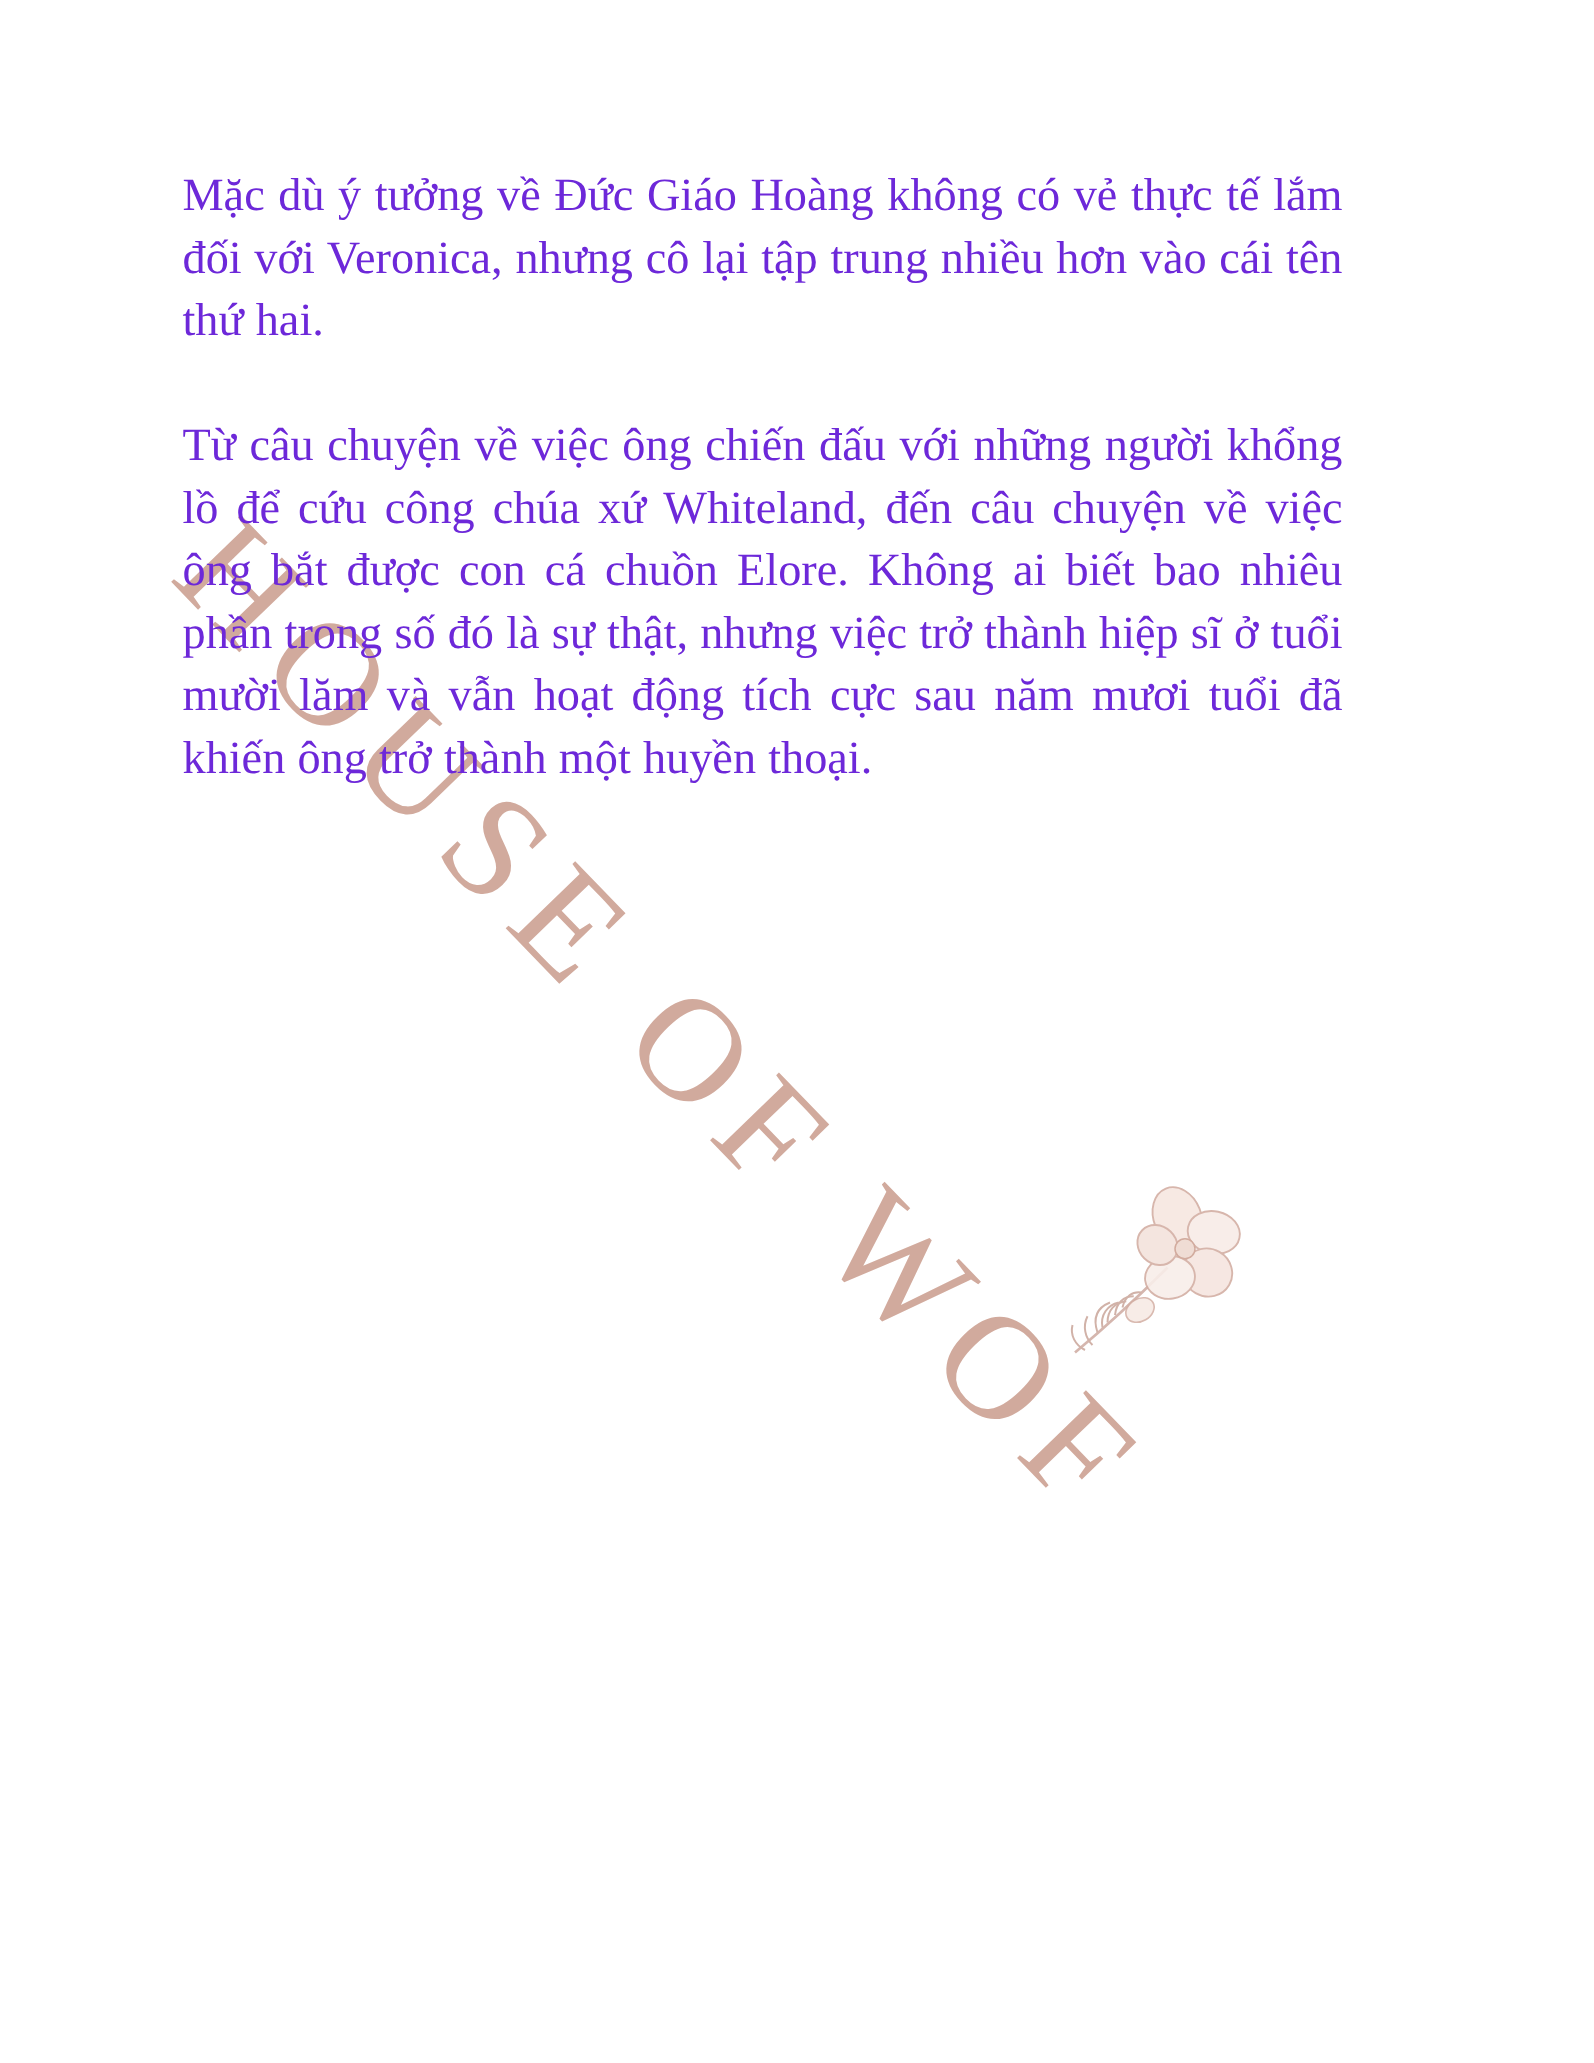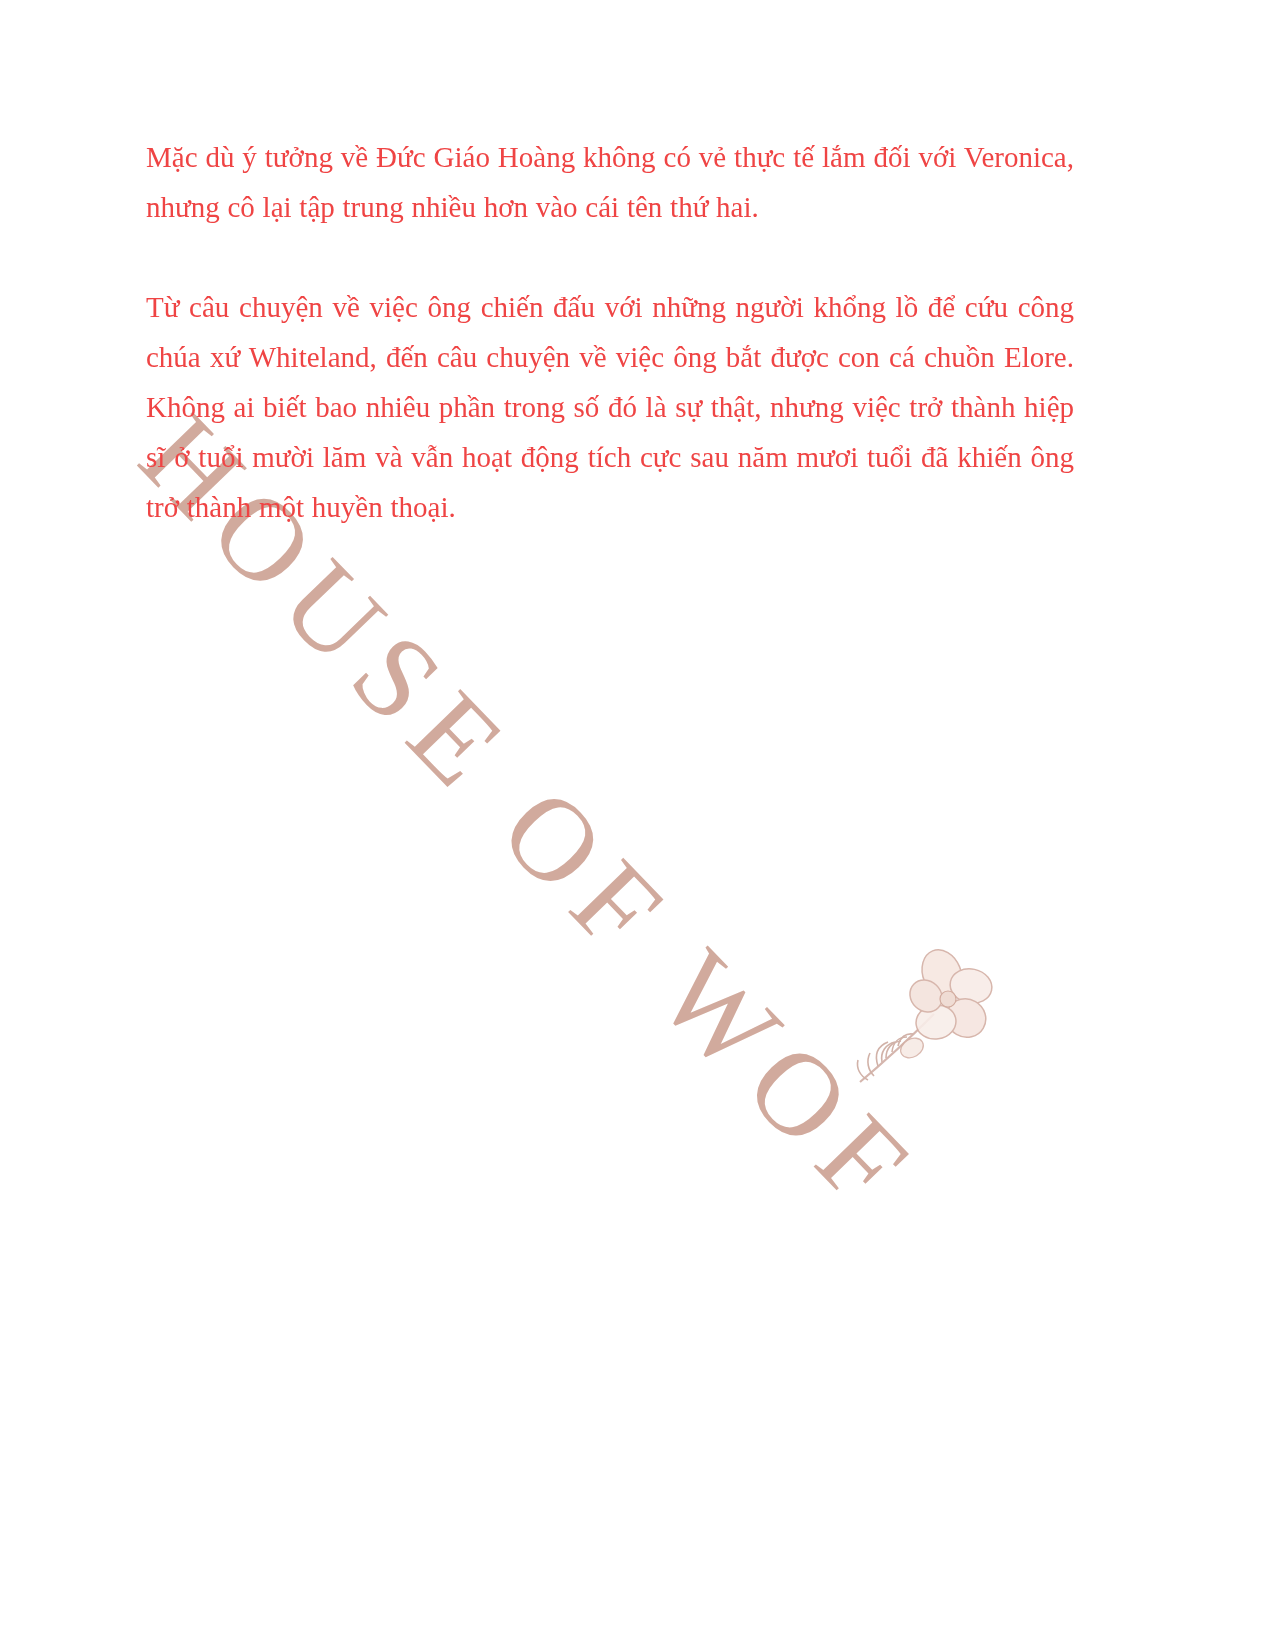--- a/index.html
+++ b/index.html
@@ -54,23 +54,23 @@
   
   .content {
     position: absolute;
     left: 146px;
     top: 132px;
     width: 928px;
     z-index: 2;
   }
 
   .para {
-    font-size: 29px;
+    font-size: 37px;
     line-height: 50px;
-    color: #ef4444;
+    color: #6d28d9;
     text-align: justify;
     text-justify: inter-word;
     margin: 0 0 50px 0;
     word-spacing: 0.5px;
   }
 
   .para:last-child {
     margin-bottom: 0;
   }
 </style>

